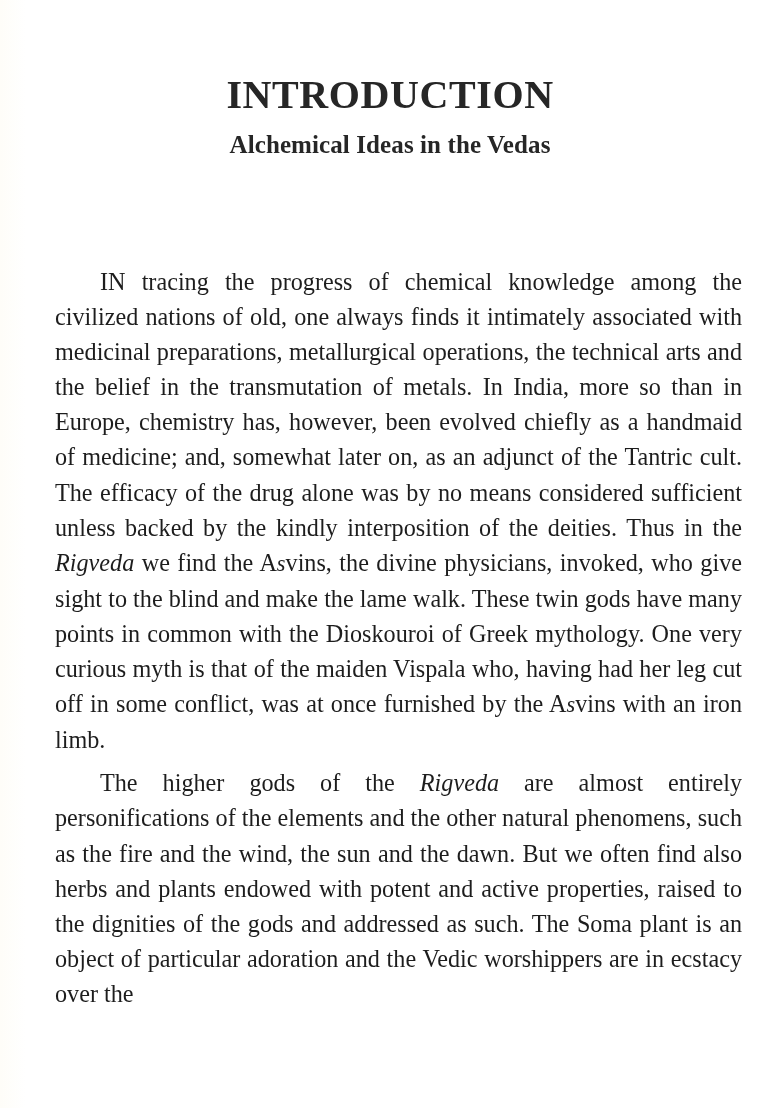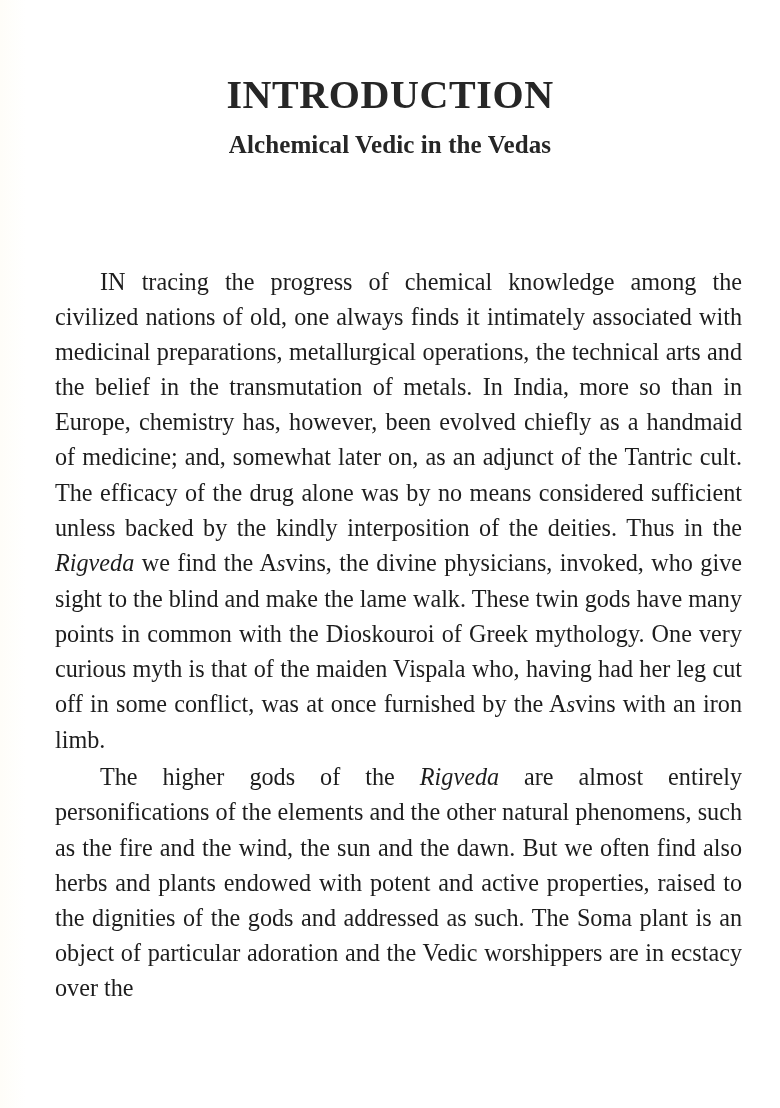--- a/index.html
+++ b/index.html
@@ -59,38 +59,38 @@
     font-size: 24.2px;
     line-height: 35.1px;
     text-align: justify;
     text-justify: inter-word;
     text-indent: 45px;
     margin: 0;
     color: #1d1d1d;
     hyphens: none;
   }
   .para + .para {
-    margin-top: 2px;
+    margin-top: 8px;
   }
   .it {
     font-style: italic;
   }
   .trans-s {
     font-style: italic;
     font-size: 0.92em;
   }
 </style>
 </head>
 <body>
 
 <div class="page">
 
   <div class="headings">
     <h1 class="title-main">INTRODUCTION</h1>
-    <h3 class="title-section">Alchemical Vedic in the Vedas</h3>
+    <h3 class="title-section">Alchemical Ideas in the Vedas</h3>
   </div>
 
   <div class="body-text">
     <p class="para">IN tracing the progress of chemical knowledge among the civilized nations of old, one always finds it intimately associated with medicinal preparations, metallurgical operations, the technical arts and the belief in the transmutation of metals. In India, more so than in Europe, chemistry has, however, been evolved chiefly as a handmaid of medicine; and, somewhat later on, as an adjunct of the Tantric cult. The efficacy of the drug alone was by no means considered sufficient unless backed by the kindly interposition of the deities. Thus in the <span class="it">Rigveda</span> we find the A<span class="trans-s">s</span>vins, the divine physicians, invoked, who give sight to the blind and make the lame walk. These twin gods have many points in common with the Dioskouroi of Greek mythology. One very curious myth is that of the maiden Vispala who, having had her leg cut off in some conflict, was at once furnished by the A<span class="trans-s">s</span>vins with an iron limb.</p>
     <p class="para">The higher gods of the <span class="it">Rigveda</span> are almost entirely personifications of the elements and the other natural phenomens, such as the fire and the wind, the sun and the dawn. But we often find also herbs and plants endowed with potent and active properties, raised to the dignities of the gods and addressed as such. The Soma plant is an object of particular adoration and the Vedic worshippers are in ecstacy over the</p>
   </div>
 
 </div>
 
 </body></html>

